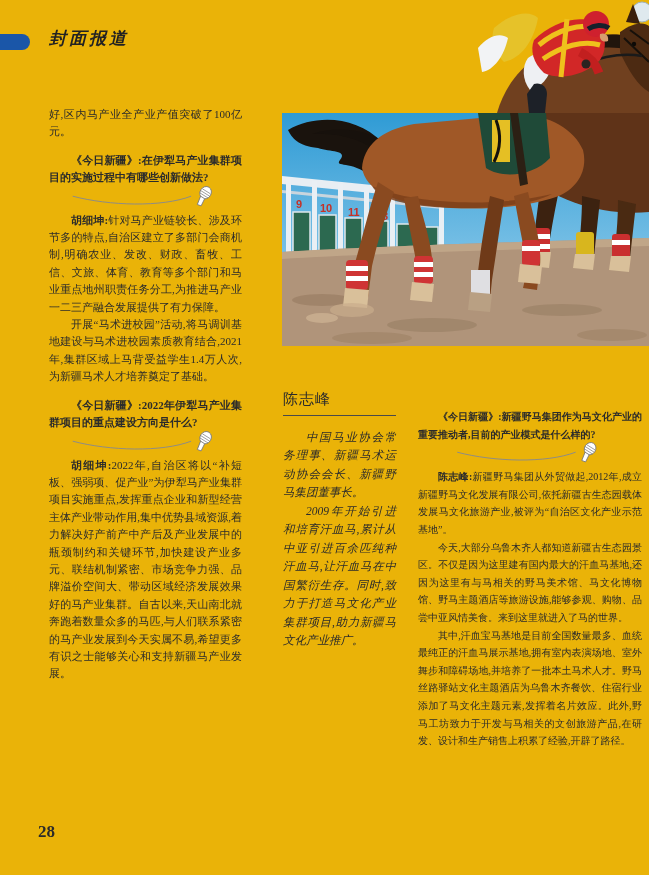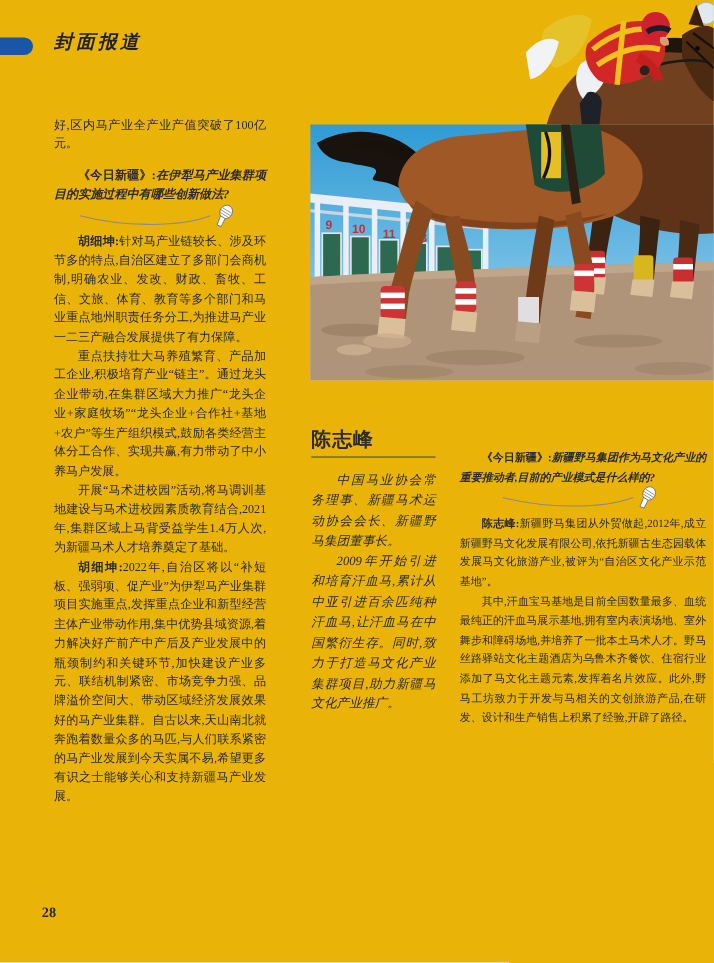--- a/index.html
+++ b/index.html
@@ -15,30 +15,30 @@
     font-size:17px;font-weight:bold;font-style:italic;letter-spacing:3px;color:#222;}
   
   .tcol{position:absolute;text-align:justify;color:#2b2b2b;}
   .col-left{left:49px;top:106px;width:193px;font-size:11px;line-height:17.4px;}
   .col-right{left:418px;top:408px;width:224px;font-size:10px;line-height:17.6px;}
   .tcol p{margin:0;}
   .lead{text-indent:0;}
   .para{text-indent:2em;}
   .q{margin-top:11px !important;text-indent:2em;font-weight:bold;}
   .q .qlabel{font-style:normal;}
-  .q .qtext{font-style:italic;}
+  .q .qtext{}
   .swoosh{display:block;width:100%;height:24px;margin:-2px 0 3px;}
   .spk{font-weight:bold;}
   
   .bio{position:absolute;left:283px;top:390px;width:113px;
     font-size:11.5px;line-height:18.5px;text-align:justify;}
-  .bio h3{margin:0 0 6px;font-size:18px;font-weight:bold;letter-spacing:1px;}
+  .bio h3{margin:0 0 6px;font-size:15px;font-weight:normal;letter-spacing:1px;}
   .bio .rule{border:0;border-top:1px solid #4a4a4a;margin:0 0 12px;}
   .bio p{margin:0;font-style:italic;text-indent:2em;font-family:Liberation Serif, serif;}
-  .page-number{position:absolute;left:38px;top:822px;font-size:13px;font-weight:bold;text-align:center;}
+  .page-number{position:absolute;left:38px;top:822px;font-size:17px;font-weight:bold;text-align:center;}
   .photo{position:absolute;left:282px;top:0;width:367px;height:346px;}
   .gateNum{font-family:"Liberation Sans","DejaVu Sans",sans-serif;
     font-size:11px;font-weight:bold;fill:#c53126;}
 </style>
 </head>
 <body>
 
 <div class="page">
 
   <span class="hdr-pill"></span>
@@ -184,23 +184,33 @@
       <svg class="swoosh" viewBox="0 0 190 30">
         <path d="M4,14 C50,26 115,28 152,14" stroke="#8a8a8a" stroke-width="1.2" fill="none"></path>
         <g transform="translate(158,1) rotate(32 10 12)" stroke="#777" fill="#ffffff">
           <ellipse cx="10" cy="8" rx="7" ry="8"></ellipse>
           <path d="M4,6 L16,6 M3,9 L17,9 M4,12 L16,12" stroke-width="0.8"></path>
           <path d="M7,15 L9,26 L14,25 L13,15 Z"></path>
         </g>
       </svg>
     </div>
     <p class="para"><span class="spk">胡细坤:</span><span>针对马产业链较长、涉及环节多的特点,自治区建立了多部门会商机制,明确农业、发改、财政、畜牧、工信、文旅、体育、教育等多个部门和马业重点地州职责任务分工,为推进马产业一二三产融合发展提供了有力保障。</span></p>
-    <p class="para">重点扶持壮大马养殖繁育、产品加工企业,积极培育产业“链主”。通过龙头企业带动,在集群区域大力推广“龙头企业+家庭牧场”“龙头企业+合作社+基地+农户”等生产组织模式,鼓励各类经营主体分工合作、实现共赢,有力带动了中小养马户发展。</p>
     <p class="para">开展“马术进校园”活动,将马调训基地建设与马术进校园素质教育结合,2021年,集群区域上马背受益学生1.4万人次,为新疆马术人才培养奠定了基础。</p>
 
+    <div>
+      <p class="q"><span class="qlabel">《今日新疆》:</span><span class="qtext">2022年伊犁马产业集群项目的重点建设方向是什么?</span></p>
+      <svg class="swoosh" viewBox="0 0 190 30">
+        <path d="M4,14 C50,26 115,28 152,14" stroke="#8a8a8a" stroke-width="1.2" fill="none"></path>
+        <g transform="translate(158,1) rotate(32 10 12)" stroke="#777" fill="#ffffff">
+          <ellipse cx="10" cy="8" rx="7" ry="8"></ellipse>
+          <path d="M4,6 L16,6 M3,9 L17,9 M4,12 L16,12" stroke-width="0.8"></path>
+          <path d="M7,15 L9,26 L14,25 L13,15 Z"></path>
+        </g>
+      </svg>
+    </div>
     <p class="para"><span class="spk">胡细坤:</span><span>2022年,自治区将以“补短板、强弱项、促产业”为伊犁马产业集群项目实施重点,发挥重点企业和新型经营主体产业带动作用,集中优势县域资源,着力解决好产前产中产后及产业发展中的瓶颈制约和关键环节,加快建设产业多元、联结机制紧密、市场竞争力强、品牌溢价空间大、带动区域经济发展效果好的马产业集群。自古以来,天山南北就奔跑着数量众多的马匹,与人们联系紧密的马产业发展到今天实属不易,希望更多有识之士能够关心和支持新疆马产业发展。</span></p>
   </div>
 
   <div class="bio">
     <h3>陈志峰</h3>
     <hr class="rule">
     <p>中国马业协会常务理事、新疆马术运动协会会长、新疆野马集团董事长。</p>
     <p>2009年开始引进和培育汗血马,累计从中亚引进百余匹纯种汗血马,让汗血马在中国繁衍生存。同时,致力于打造马文化产业集群项目,助力新疆马文化产业推广。</p>
   </div>
 
@@ -210,17 +220,18 @@
       <svg class="swoosh" viewBox="0 0 190 30">
         <path d="M4,14 C50,26 115,28 152,14" stroke="#8a8a8a" stroke-width="1.2" fill="none"></path>
         <g transform="translate(158,1) rotate(32 10 12)" stroke="#777" fill="#ffffff">
           <ellipse cx="10" cy="8" rx="7" ry="8"></ellipse>
           <path d="M4,6 L16,6 M3,9 L17,9 M4,12 L16,12" stroke-width="0.8"></path>
           <path d="M7,15 L9,26 L14,25 L13,15 Z"></path>
         </g>
       </svg>
     </div>
     <p class="para"><span class="spk">陈志峰:</span><span>新疆野马集团从外贸做起,2012年,成立新疆野马文化发展有限公司,依托新疆古生态园载体发展马文化旅游产业,被评为“自治区文化产业示范基地”。</span></p>
+    <p class="para">今天,大部分乌鲁木齐人都知道新疆古生态园景区。不仅是因为这里建有国内最大的汗血马基地,还因为这里有与马相关的野马美术馆、马文化博物馆、野马主题酒店等旅游设施,能够参观、购物、品尝中亚风情美食。来到这里就进入了马的世界。</p>
     <p class="para">其中,汗血宝马基地是目前全国数量最多、血统最纯正的汗血马展示基地,拥有室内表演场地、室外舞步和障碍场地,并培养了一批本土马术人才。野马丝路驿站文化主题酒店为乌鲁木齐餐饮、住宿行业添加了马文化主题元素,发挥着名片效应。此外,野马工坊致力于开发与马相关的文创旅游产品,在研发、设计和生产销售上积累了经验,开辟了路径。</p>
   </div>
 
   <div class="page-number">28</div>
 </div>
 
 </body></html>

